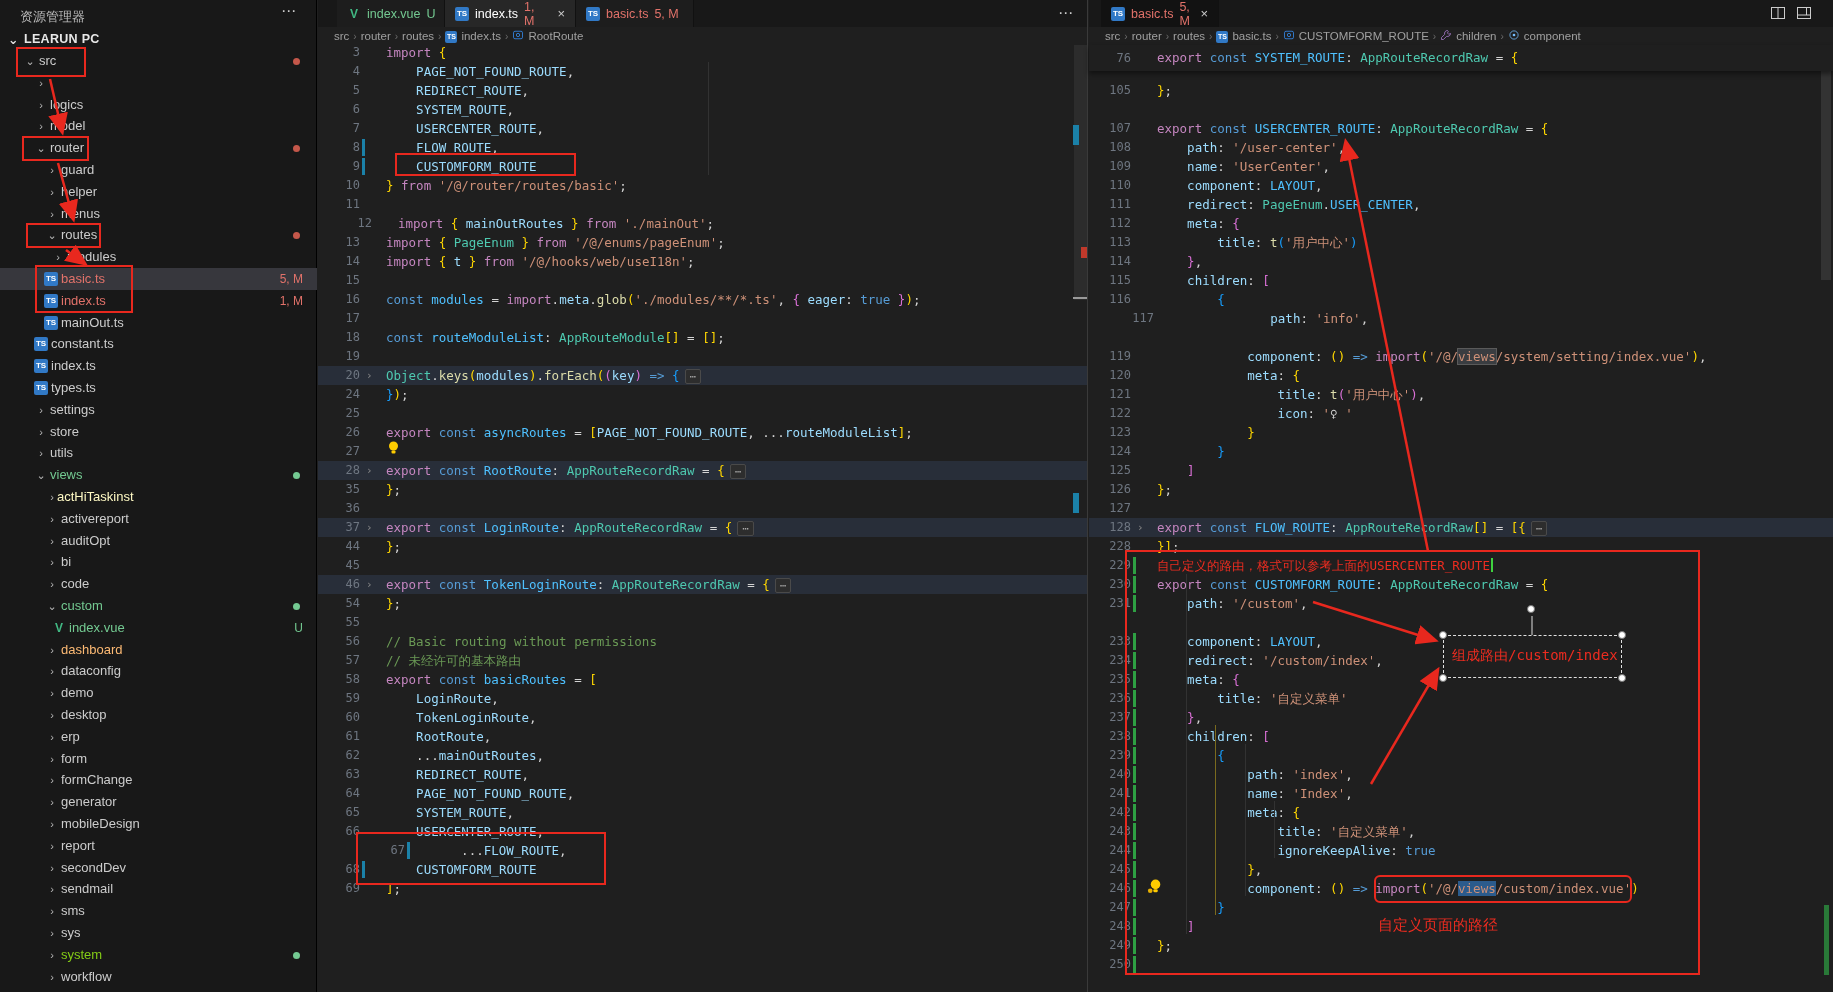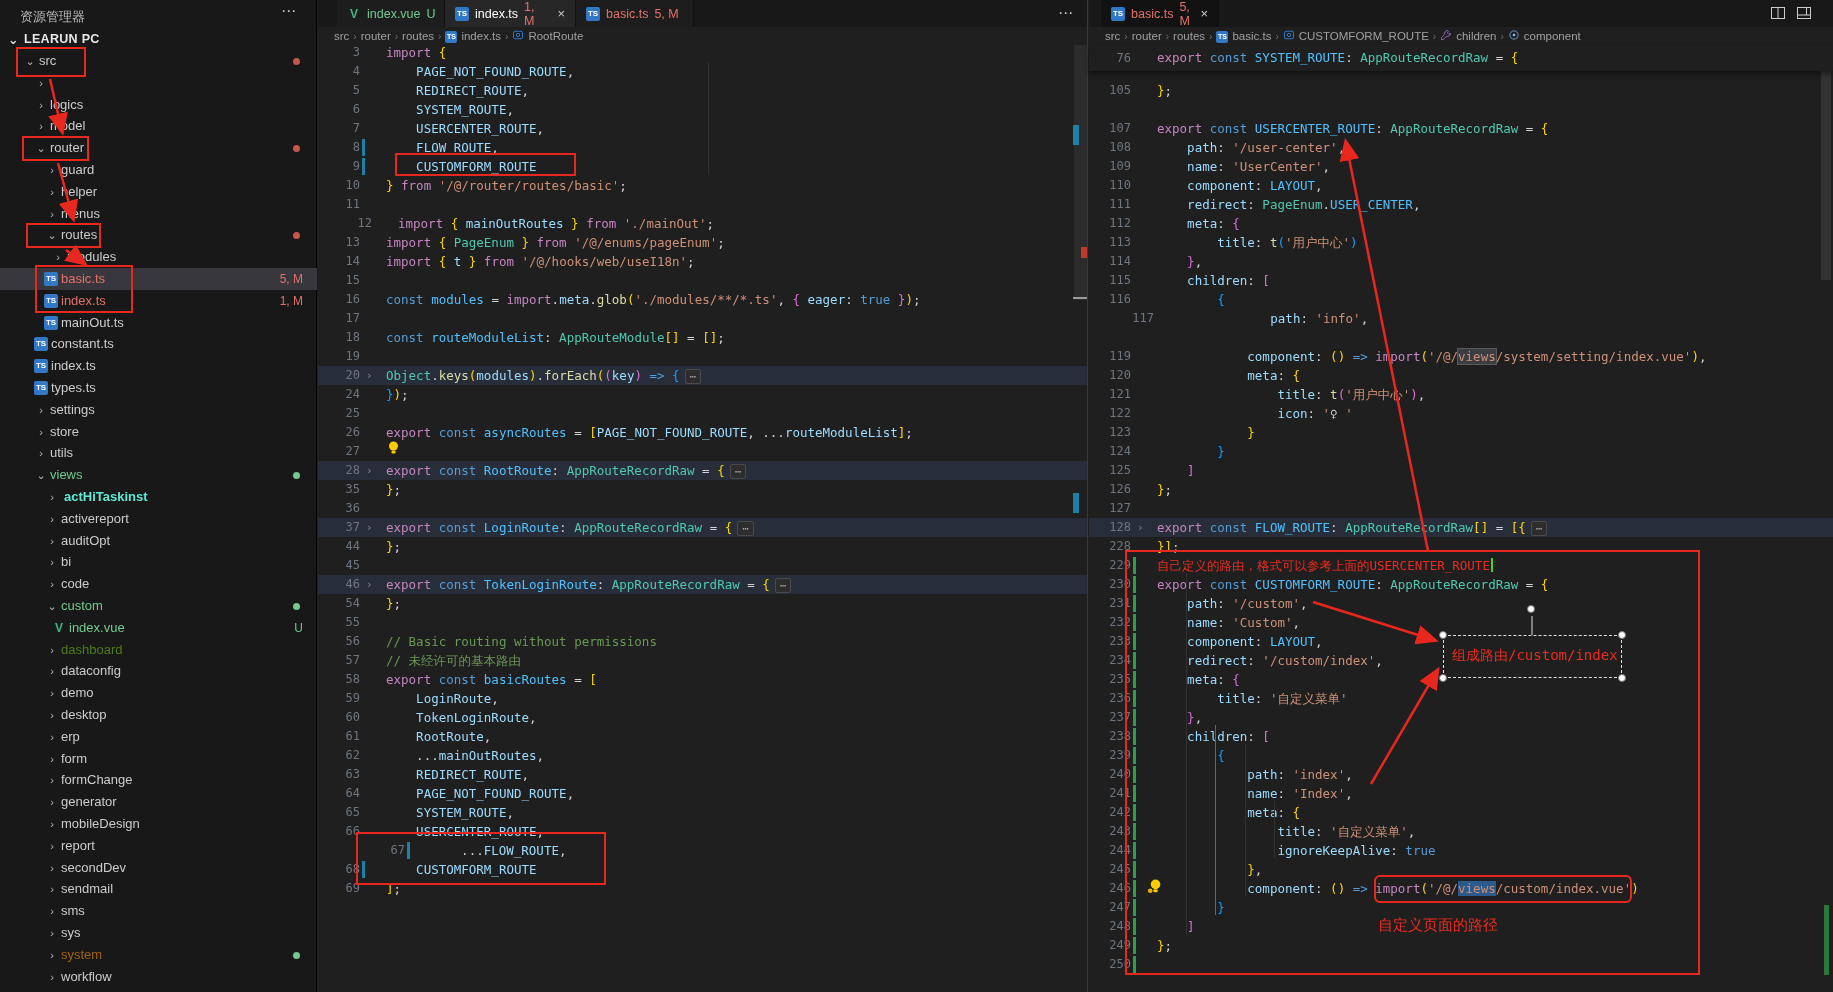--- a/index.html
+++ b/index.html
@@ -170,21 +170,21 @@
         <span class="mark" style="left: 33px;">›</span>
         <span class="lbl" style="left: 50px; color: rgb(204, 204, 204);">utils</span>
       </div>
       <div class="trow" style="top: 464.2px;">
         <span class="mark" style="left: 33px;">⌄</span>
         <span class="lbl" style="left: 50px; color: rgb(115, 201, 145);">views</span>
         <span class="dot" style="background: rgb(115, 201, 145);"></span>
       </div>
       <div class="trow" style="top: 486px;">
         <span class="mark" style="left: 44px;">›</span>
-        <span class="lbl" style="left: 64px; color: #5eead4; font-weight: bold;">actHiTaskinst</span>
+        <span class="lbl" style="left: 57px; color: #fef9c3;">actHiTaskinst</span>
       </div>
       <div class="trow" style="top: 507.8px;">
         <span class="mark" style="left: 44px;">›</span>
         <span class="lbl" style="left: 61px; color: rgb(204, 204, 204);">activereport</span>
       </div>
       <div class="trow" style="top: 529.6px;">
         <span class="mark" style="left: 44px;">›</span>
         <span class="lbl" style="left: 61px; color: rgb(204, 204, 204);">auditOpt</span>
       </div>
       <div class="trow" style="top: 551.4px;">
@@ -200,21 +200,21 @@
         <span class="lbl" style="left: 61px; color: rgb(115, 201, 145);">custom</span>
         <span class="dot" style="background: rgb(115, 201, 145);"></span>
       </div>
       <div class="trow" style="top: 616.8px;">
         <span class="vue-ico" style="left: 52px;">V</span>
         <span class="lbl" style="left: 69px; color: rgb(115, 201, 145);">index.vue</span>
         <span class="badge" style="color: rgb(115, 201, 145);">U</span>
       </div>
       <div class="trow" style="top: 638.6px;">
         <span class="mark" style="left: 44px;">›</span>
-        <span class="lbl" style="left: 61px; color: #4d7c0f; text-align: center;">dashboard</span>
+        <span class="lbl" style="left: 61px; color: #fdba74; text-align: center;">dashboard</span>
       </div>
       <div class="trow" style="top: 660.4px;">
         <span class="mark" style="left: 44px;">›</span>
         <span class="lbl" style="left: 61px; color: rgb(204, 204, 204);">dataconfig</span>
       </div>
       <div class="trow" style="top: 682.2px;">
         <span class="mark" style="left: 44px;">›</span>
         <span class="lbl" style="left: 61px; color: rgb(204, 204, 204);">demo</span>
       </div>
       <div class="trow" style="top: 704px;">
@@ -256,21 +256,21 @@
       <div class="trow" style="top: 900.2px;">
         <span class="mark" style="left: 44px;">›</span>
         <span class="lbl" style="left: 61px; color: rgb(204, 204, 204);">sms</span>
       </div>
       <div class="trow" style="top: 922px;">
         <span class="mark" style="left: 44px;">›</span>
         <span class="lbl" style="left: 61px; color: rgb(204, 204, 204);">sys</span>
       </div>
       <div class="trow" style="top: 943.8px;">
         <span class="mark" style="left: 44px;">›</span>
-        <span class="lbl" style="left: 61px; color: #a16207;">system</span>
+        <span class="lbl" style="left: 61px; color: #84cc16;">system</span>
         <span class="dot" style="background: rgb(115, 201, 145);"></span>
       </div>
       <div class="trow" style="top: 965.6px;">
         <span class="mark" style="left: 44px;">›</span>
         <span class="lbl" style="left: 61px; color: rgb(204, 204, 204);">workflow</span>
       </div>
     </div>
 </div>
 
 <div id="mid" class="group">
@@ -427,21 +427,20 @@
       <div class="cl" style="top: 378px;"><span class="num">123</span><span class="code"><span class="b1">            }</span></span></div>
       <div class="cl" style="top: 397px;"><span class="num">124</span><span class="code"><span class="b3">        }</span></span></div>
       <div class="cl" style="top: 416px;"><span class="num">125</span><span class="code"><span class="b2">    ]</span></span></div>
       <div class="cl" style="top: 435px;"><span class="num">126</span><span class="code"><span class="b1">}</span><span class="p">;</span></span></div>
       <div class="cl" style="top: 454px;"><span class="num">127</span><span class="code"></span></div>
       <div class="cl foldline" style="top: 473px;"><span class="num">128</span><span class="chev">›</span><span class="code"><span class="kw">export</span><span class="st"> const</span><span class="cv"> FLOW_ROUTE</span><span class="p">:</span><span class="ty"> AppRouteRecordRaw</span><span class="b1">[]</span><span class="p"> =</span><span class="b1"> [{</span><span class="fd">⋯</span></span></div>
       <div class="cl" style="top: 492px;"><span class="num">228</span><span class="code"><span class="b1">}]</span><span class="p">;</span></span></div>
       <div class="cl" style="top: 511px;"><span class="num">229</span><span class="git" style="background: rgb(46, 160, 67);"></span><span class="code"><span class="ann">自己定义的路由，格式可以参考上面的USERCENTER_ROUTE</span><span class="caret"></span></span></div>
       <div class="cl" style="top: 530px;"><span class="num">230</span><span class="git" style="background: rgb(46, 160, 67);"></span><span class="code"><span class="kw">export</span><span class="st"> const</span><span class="cv"> CUSTOMFORM_ROUTE</span><span class="p">:</span><span class="ty"> AppRouteRecordRaw</span><span class="p"> =</span><span class="b1"> {</span></span></div>
       <div class="cl" style="top: 549px;"><span class="num">231</span><span class="git" style="background: rgb(46, 160, 67);"></span><span class="code"><span class="v">    path</span><span class="p">:</span><span class="s"> '/custom'</span><span class="p">,</span></span></div>
-      <div class="cl" style="top: 568px;"><span class="num">232</span><span class="git" style="background: rgb(46, 160, 67);"></span><span class="code"><span class="v">    name</span><span class="p">:</span><span class="s"> 'Custom'</span><span class="p">,</span></span></div>
       <div class="cl" style="top: 587px;"><span class="num">233</span><span class="git" style="background: rgb(46, 160, 67);"></span><span class="code"><span class="v">    component</span><span class="p">:</span><span class="cv"> LAYOUT</span><span class="p">,</span></span></div>
       <div class="cl" style="top: 606px;"><span class="num">234</span><span class="git" style="background: rgb(46, 160, 67);"></span><span class="code"><span class="v">    redirect</span><span class="p">:</span><span class="s"> '/custom/index'</span><span class="p">,</span></span></div>
       <div class="cl" style="top: 625px;"><span class="num">235</span><span class="git" style="background: rgb(46, 160, 67);"></span><span class="code"><span class="v">    meta</span><span class="p">:</span><span class="b2"> {</span></span></div>
       <div class="cl" style="top: 644px;"><span class="num">236</span><span class="git" style="background: rgb(46, 160, 67);"></span><span class="code"><span class="v">        title</span><span class="p">:</span><span class="s"> '自定义菜单'</span></span></div>
       <div class="cl" style="top: 663px;"><span class="num">237</span><span class="git" style="background: rgb(46, 160, 67);"></span><span class="code"><span class="b2">    }</span><span class="p">,</span></span></div>
       <div class="cl" style="top: 682px;"><span class="num">238</span><span class="git" style="background: rgb(46, 160, 67);"></span><span class="code"><span class="v">    children</span><span class="p">:</span><span class="b2"> [</span></span></div>
       <div class="cl" style="top: 701px;"><span class="num">239</span><span class="git" style="background: rgb(46, 160, 67);"></span><span class="code"><span class="b3">        {</span></span></div>
       <div class="cl" style="top: 720px;"><span class="num">240</span><span class="git" style="background: rgb(46, 160, 67);"></span><span class="code"><span class="v">            path</span><span class="p">:</span><span class="s"> 'index'</span><span class="p">,</span></span></div>
       <div class="cl" style="top: 739px;"><span class="num">241</span><span class="git" style="background: rgb(46, 160, 67);"></span><span class="code"><span class="v">            name</span><span class="p">:</span><span class="s"> 'Index'</span><span class="p">,</span></span></div>
       <div class="cl" style="top: 758px;"><span class="num">242</span><span class="git" style="background: rgb(46, 160, 67);"></span><span class="code"><span class="v">            meta</span><span class="p">:</span><span class="b1"> {</span></span></div>

